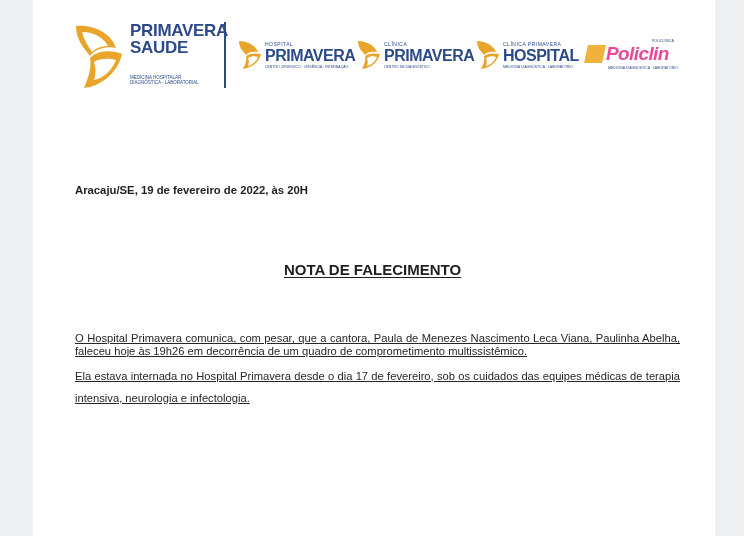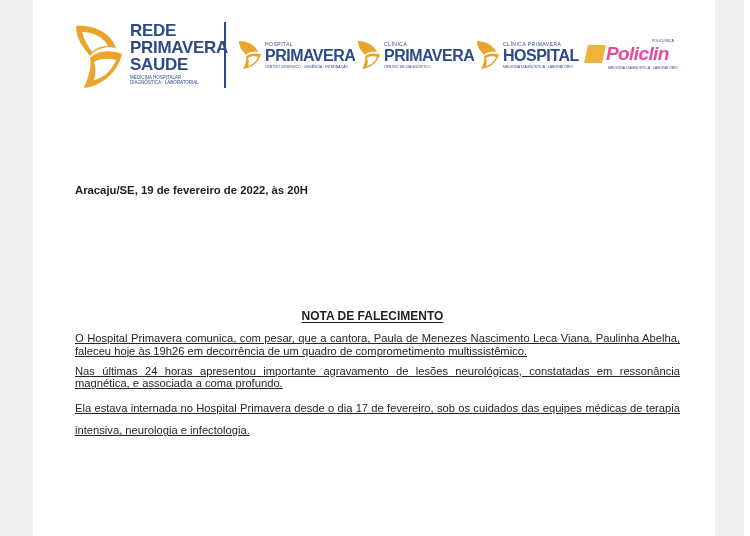--- a/index.html
+++ b/index.html
@@ -26,21 +26,21 @@
   .sublogo .big { position:absolute; left:27px; top:9px; font-size:16px; font-weight:bold; color:#2c4a8a; letter-spacing:-0.5px; }
   .sublogo .tiny { position:absolute; left:27px; top:27px; font-size:3.5px; color:#2c4a8a; white-space:nowrap; }
 
   .policlin { position:absolute; left:586px; top:38px; height:36px; width:92px; }
   .policlin .sq { position:absolute; left:0; top:7px; width:18px; height:18px; background:#f0b23b; transform:skewX(-12deg); }
   .policlin .big { position:absolute; left:20px; top:5px; font-size:19px; font-weight:bold; font-style:italic; color:#ec4899; letter-spacing:-0.6px; }
   .policlin .small { position:absolute; left:66px; top:1px; font-size:3.5px; color:#2c4a8a; }
   .policlin .tiny { position:absolute; left:22px; top:28px; font-size:3.5px; color:#2c4a8a; white-space:nowrap; }
 
   .date { position:absolute; left:75px; top:184px; font-size:11.3px; font-weight:bold; color:#1f1f1f; }
-  .title { position:absolute; left:0; width:750px; text-align:center; top:261px; font-size:12px; font-weight:bold; color:#1f1f1f; text-decoration:underline; text-underline-offset:2px;margin-top:48px; }
+  .title { position:absolute; left:0; width:750px; text-align:center; top:261px; font-size:15px; font-weight:bold; color:#1f1f1f; text-decoration:underline; text-underline-offset:2px; }
   .title span { margin-left:-5px; }
 
   .body { position:absolute; left:75px; top:332px; width:605px; font-size:11.2px; line-height:12.6px; color:#262626; }
   .body p { margin:0 0 7.5px 0; text-align:justify;text-decoration:underline; }
   .body p.last { margin-top:0; }
   .body .sp { line-height:22px; }
 </style>
 </head>
 <body>
 
@@ -50,21 +50,20 @@
 <div class="edge-right"></div>
 
 <div class="logo-main">
   <svg class="mark" viewBox="0 0 54 68">
     <path d="M4 4 C22 2 40 12 44 26 C36 24 24 26 18 34 C12 26 4 18 4 4 Z" fill="#e9a52a"></path>
     <path d="M18 36 C26 28 40 28 50 32 C46 50 30 64 12 66 C16 56 20 46 18 36 Z" fill="#e9a52a"></path>
     <path d="M22 40 C28 36 38 36 44 38 C40 48 32 56 22 58 C24 52 24 46 22 40 Z" fill="#ffffff"></path>
     <path d="M10 10 C22 10 32 16 36 24 C30 24 24 26 20 30 C16 24 12 18 10 10 Z" fill="#ffffff"></path>
   </svg>
   <div class="txt">
-    <div>REDE</div>
     <div>PRIMAVERA</div>
     <div>SAUDE</div>
   </div>
   <div class="sub">
     <div>MEDICINA HOSPITALAR</div>
     <div>DIAGNÓSTICA - LABORATORIAL</div>
   </div>
 </div>
 <div class="vsep"></div>
 
@@ -107,15 +106,14 @@
   <div class="big">Policlin</div>
   <div class="tiny">MEDICINA DIAGNÓSTICA · LABORATÓRIO</div>
 </div>
 
 <div class="date">Aracaju/SE, 19 de fevereiro de 2022, às 20H</div>
 
 <div class="title"><span>NOTA DE FALECIMENTO</span></div>
 
 <div class="body">
   <p>O Hospital Primavera comunica, com pesar, que a cantora, Paula de Menezes Nascimento Leca Viana, Paulinha Abelha, faleceu hoje às 19h26 em decorrência de um quadro de comprometimento multissistêmico.</p>
-  <p>Nas últimas 24 horas apresentou importante agravamento de lesões neurológicas, constatadas em ressonância magnética, e associada a coma profundo.</p>
   <p class="last sp">Ela estava internada no Hospital Primavera desde o dia 17 de fevereiro, sob os cuidados das equipes médicas de terapia intensiva, neurologia e infectologia.</p>
 </div>
 
 </body></html>

